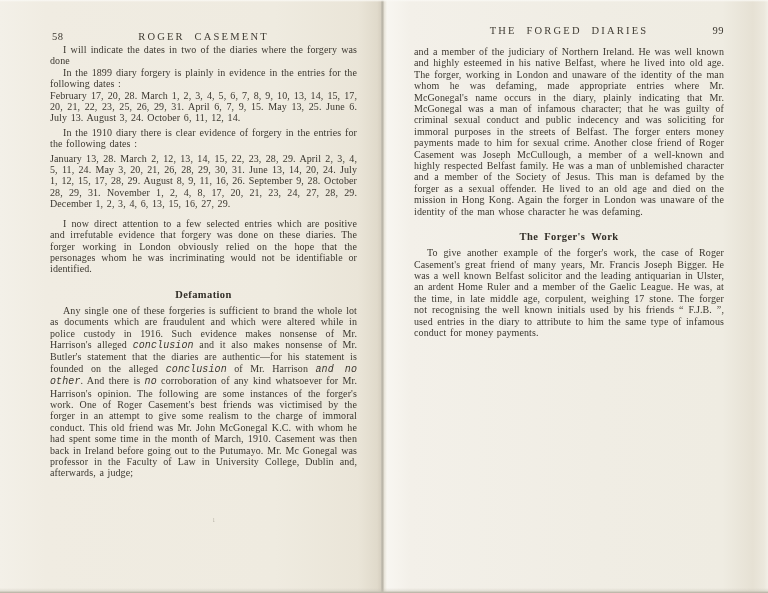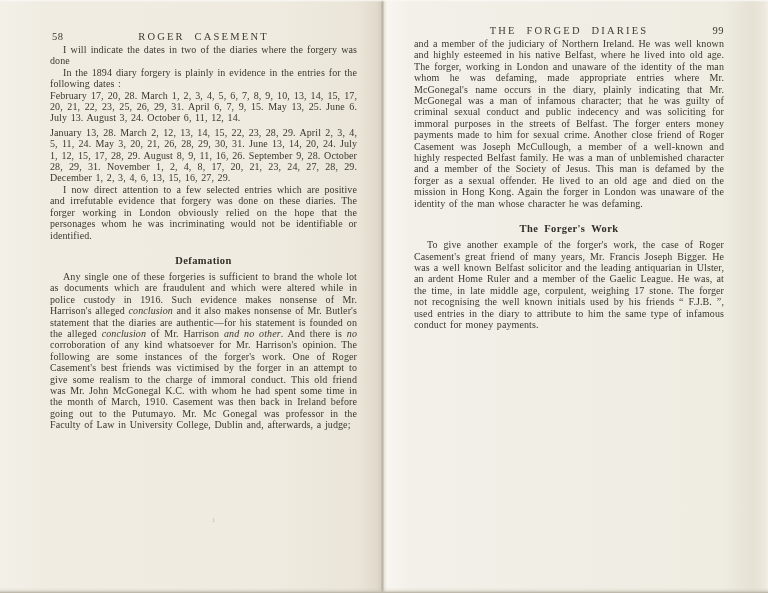--- a/index.html
+++ b/index.html
@@ -74,45 +74,46 @@
   p.body {
     margin: 0;
     font-size: 10px;
     line-height: 11.4px;
     text-align: justify;
     word-spacing: 1px;
     letter-spacing: 0.1px;
   }
   p.indent { text-indent: 13px; }
   p.gap-sm { margin-top: 3px; }
-  p.gap-md { }
+  p.gap-md { margin-top: 8px; }
   .artifact-mark {
     position: absolute;
     left: 212px; top: 516px;
     font-size: 7px;
     color: rgba(95,89,76,0.55);
     transform: scaleX(0.6);
   }
-  i { font-style: italic; }
+  i { font-style: italic; font-family: Liberation Mono, monospace; }
 </style>
 </head>
 <body>
 
 <div class="spread">
 
   <div class="page page-left">
     <div class="header-row">
       <span class="pagenum pagenum-left">58</span>
       <span class="running-head">ROGER CASEMENT</span>
     </div>
 
 
     <p class="body indent">I will indicate the dates in two of the diaries where the forgery was done</p>
-    <p class="body indent">In the 1894 diary forgery is plainly in evidence in the entries for the following dates :</p>
+    <p class="body indent">In the 1899 diary forgery is plainly in evidence in the entries for the following dates :</p>
     <p class="body">February 17, 20, 28. March 1, 2, 3, 4, 5, 6, 7, 8, 9, 10, 13, 14, 15, 17, 20, 21, 22, 23, 25, 26, 29, 31. April 6, 7, 9, 15. May 13, 25. June 6. July 13. August 3, 24. October 6, 11, 12, 14.</p>
+    <p class="body indent gap-sm">In the 1910 diary there is clear evidence of forgery in the entries for the following dates :</p>
     <p class="body gap-sm">January 13, 28. March 2, 12, 13, 14, 15, 22, 23, 28, 29. April 2, 3, 4, 5, 11, 24. May 3, 20, 21, 26, 28, 29, 30, 31. June 13, 14, 20, 24. July 1, 12, 15, 17, 28, 29. August 8, 9, 11, 16, 26. September 9, 28. October 28, 29, 31. November 1, 2, 4, 8, 17, 20, 21, 23, 24, 27, 28, 29. December 1, 2, 3, 4, 6, 13, 15, 16, 27, 29.</p>
     <p class="body indent gap-md">I now direct attention to a few selected entries which are positive and irrefutable evidence that forgery was done on these diaries. The forger working in London obviously relied on the hope that the personages whom he was incriminating would not be identifiable or identified.</p>
 
     <h2 class="section-heading mid">Defamation</h2>
 
     <p class="body indent"><span>Any single one of these forgeries is sufficient to brand the whole lot as documents which are fraudulent and which were altered while in police custody in 1916. Such evidence makes nonsense of Mr. Harrison's alleged </span><i>conclusion</i><span> and it also makes nonsense of Mr. Butler's statement that the diaries are authentic—for his statement is founded on the alleged </span><i>conclusion</i><span> of Mr. Harrison </span><i>and no other</i><span>. And there is </span><i>no</i><span> corroboration of any kind whatsoever for Mr. Harrison's opinion. The following are some instances of the forger's work. One of Roger Casement's best friends was victimised by the forger in an attempt to give some realism to the charge of immoral conduct. This old friend was Mr. John McGonegal K.C. with whom he had spent some time in the month of March, 1910. Casement was then back in Ireland before going out to the Putumayo. Mr. Mc Gonegal was professor in the Faculty of Law in University College, Dublin and, afterwards, a judge;</span></p>
 
     <span class="artifact-mark">1</span>
   </div>
 

